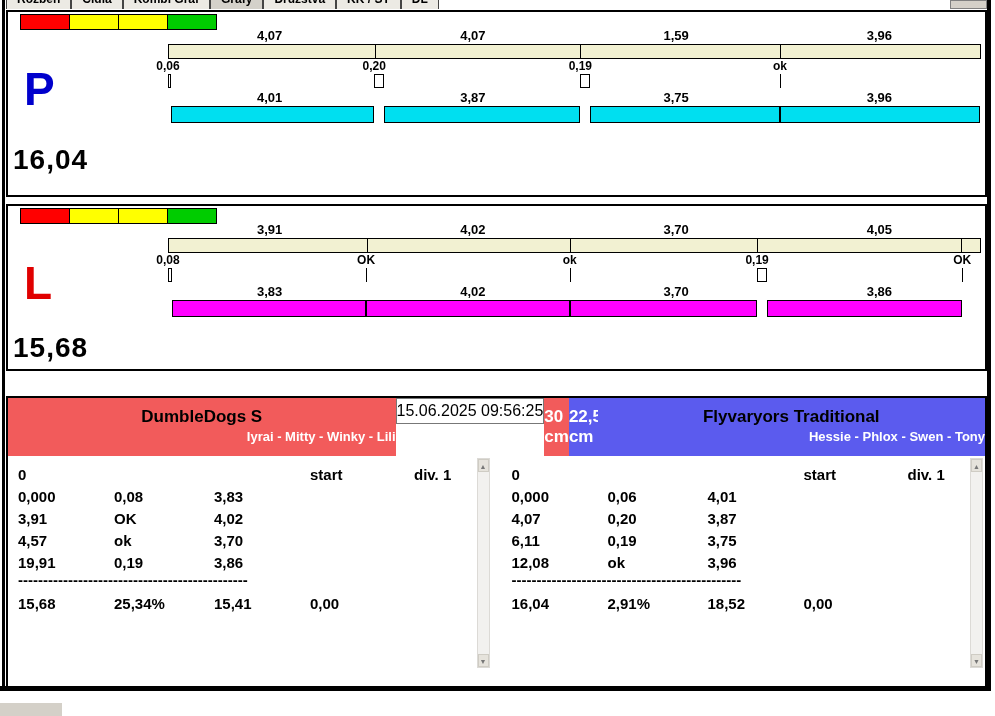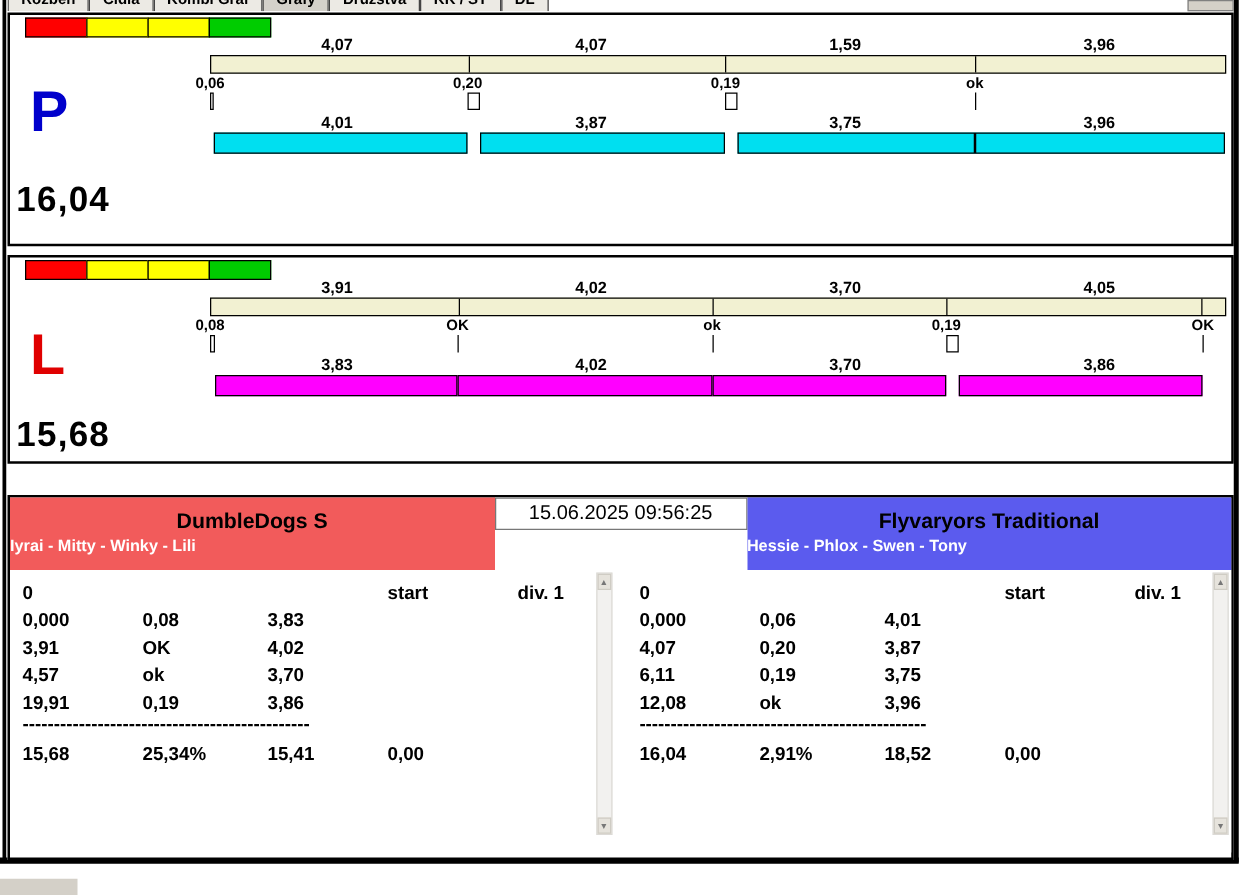--- a/index.html
+++ b/index.html
@@ -54,22 +54,22 @@
   .tickbox  { position:absolute; top:0; height:14px; min-width:3px; background:#fff; border:1px solid #000; }
   .tickline { position:absolute; top:0; height:14px; width:1px; background:#000; }
   .dbar { position:relative; height:18px; }
   .dogseg { position:absolute; top:0; height:17px; border:1px solid #000; }
 
   
   .bottom-panel { position:absolute; left:6px; top:396px; width:981px; height:292px; border:2px solid #000; background:#fff; }
   .bp-header { display:flex; height:58px; }
   .bp-side { flex:1; position:relative; }
   .team-name    { text-align:center; font-size:17px; font-weight:bold; margin-top:9px; color:#000; }
-  .team-members { text-align:left; font-size:13px; font-weight:bold; margin-top:2px; color:#fff; }
-  .bp-mid { width:202px; display:flex; flex-direction:column; }
+  .team-members { text-align:right; font-size:13px; font-weight:bold; margin-top:2px; color:#fff; }
+  .bp-mid { width:202px; display:flex; flex-direction:row; }
   .timestamp { height:26px; background:#fff; border:1px solid #777; font-size:16px; display:flex; align-items:center; justify-content:center; white-space:nowrap; }
   .bp-mid-row { flex:1; display:flex; }
   .mid-cell { flex:1; display:flex; align-items:center; justify-content:center; font-size:17px; font-weight:bold; color:#fff; }
 
   .bp-tables { display:flex; height:226px; }
   .table-pane { flex:1; position:relative; padding:7px 18px 0 10px; background:#fff; }
   .pane-gap { width:10px; }
   .trow { display:grid; grid-template-columns:96px 100px 96px 104px 1fr; height:22px; align-items:center; font-size:15px; font-weight:bold; }
   .trow.total { margin-top:2px; height:24px; }
   .tsep { height:16px; width:278px; overflow:hidden; white-space:nowrap; font-size:15px; font-weight:bold; line-height:13px; }
@@ -198,20 +198,24 @@
 </div>
 
 <div class="bottom-panel">
   <div class="bp-header">
     <div class="bp-side" id="sideLeft" style="background: rgb(242, 91, 91);">
       <div class="team-name">DumbleDogs S</div>
       <div class="team-members">Iyrai - Mitty - Winky - Lili</div>
     </div>
     <div class="bp-mid">
       <div class="timestamp">15.06.2025 09:56:25</div>
+      <div class="bp-mid-row">
+        <div class="mid-cell" id="heightLeft" style="background: rgb(242, 91, 91);">30 cm</div>
+        <div class="mid-cell" id="heightRight" style="background: rgb(91, 91, 238);">22,5 cm</div>
+      </div>
     </div>
     <div class="bp-side" id="sideRight" style="background: rgb(91, 91, 238);">
       <div class="team-name">Flyvaryors Traditional</div>
       <div class="team-members">Hessie - Phlox - Swen - Tony</div>
     </div>
   </div>
   <div class="bp-tables">
     <div class="table-pane">
       <div class="team-table">
           <div class="trow">

